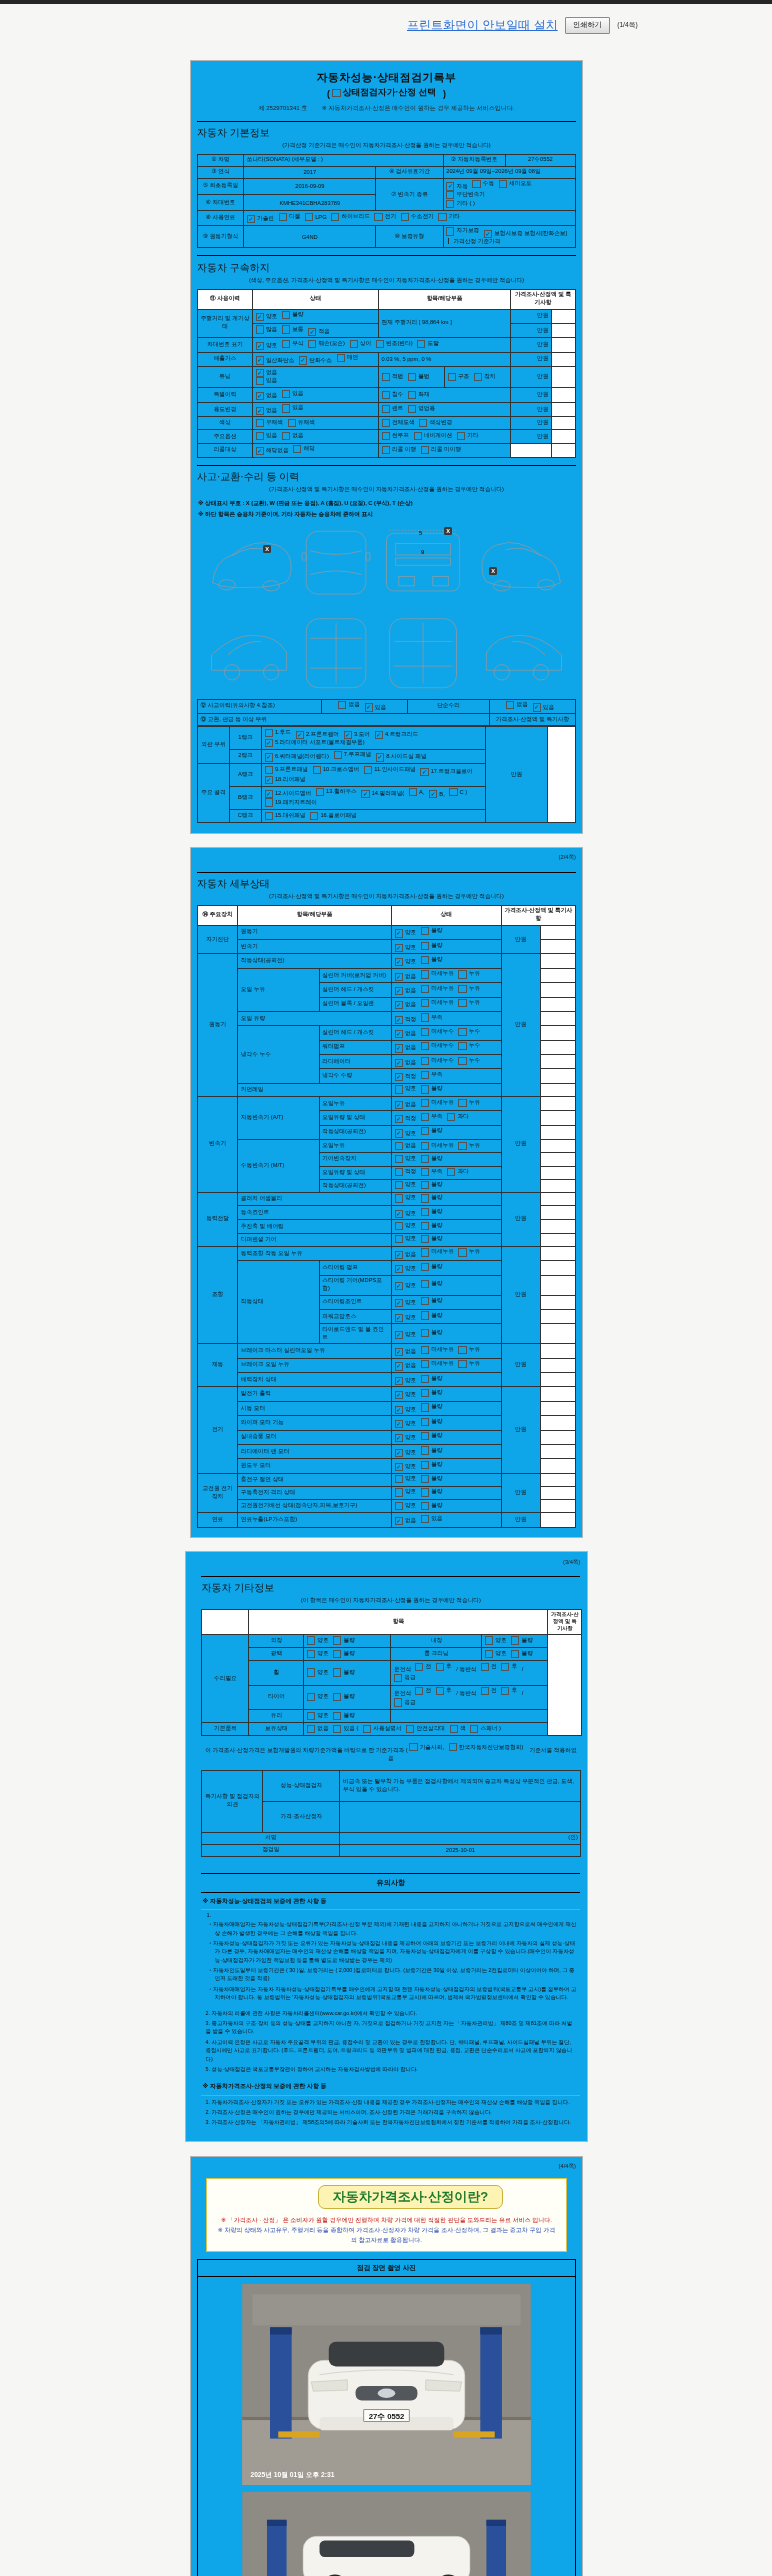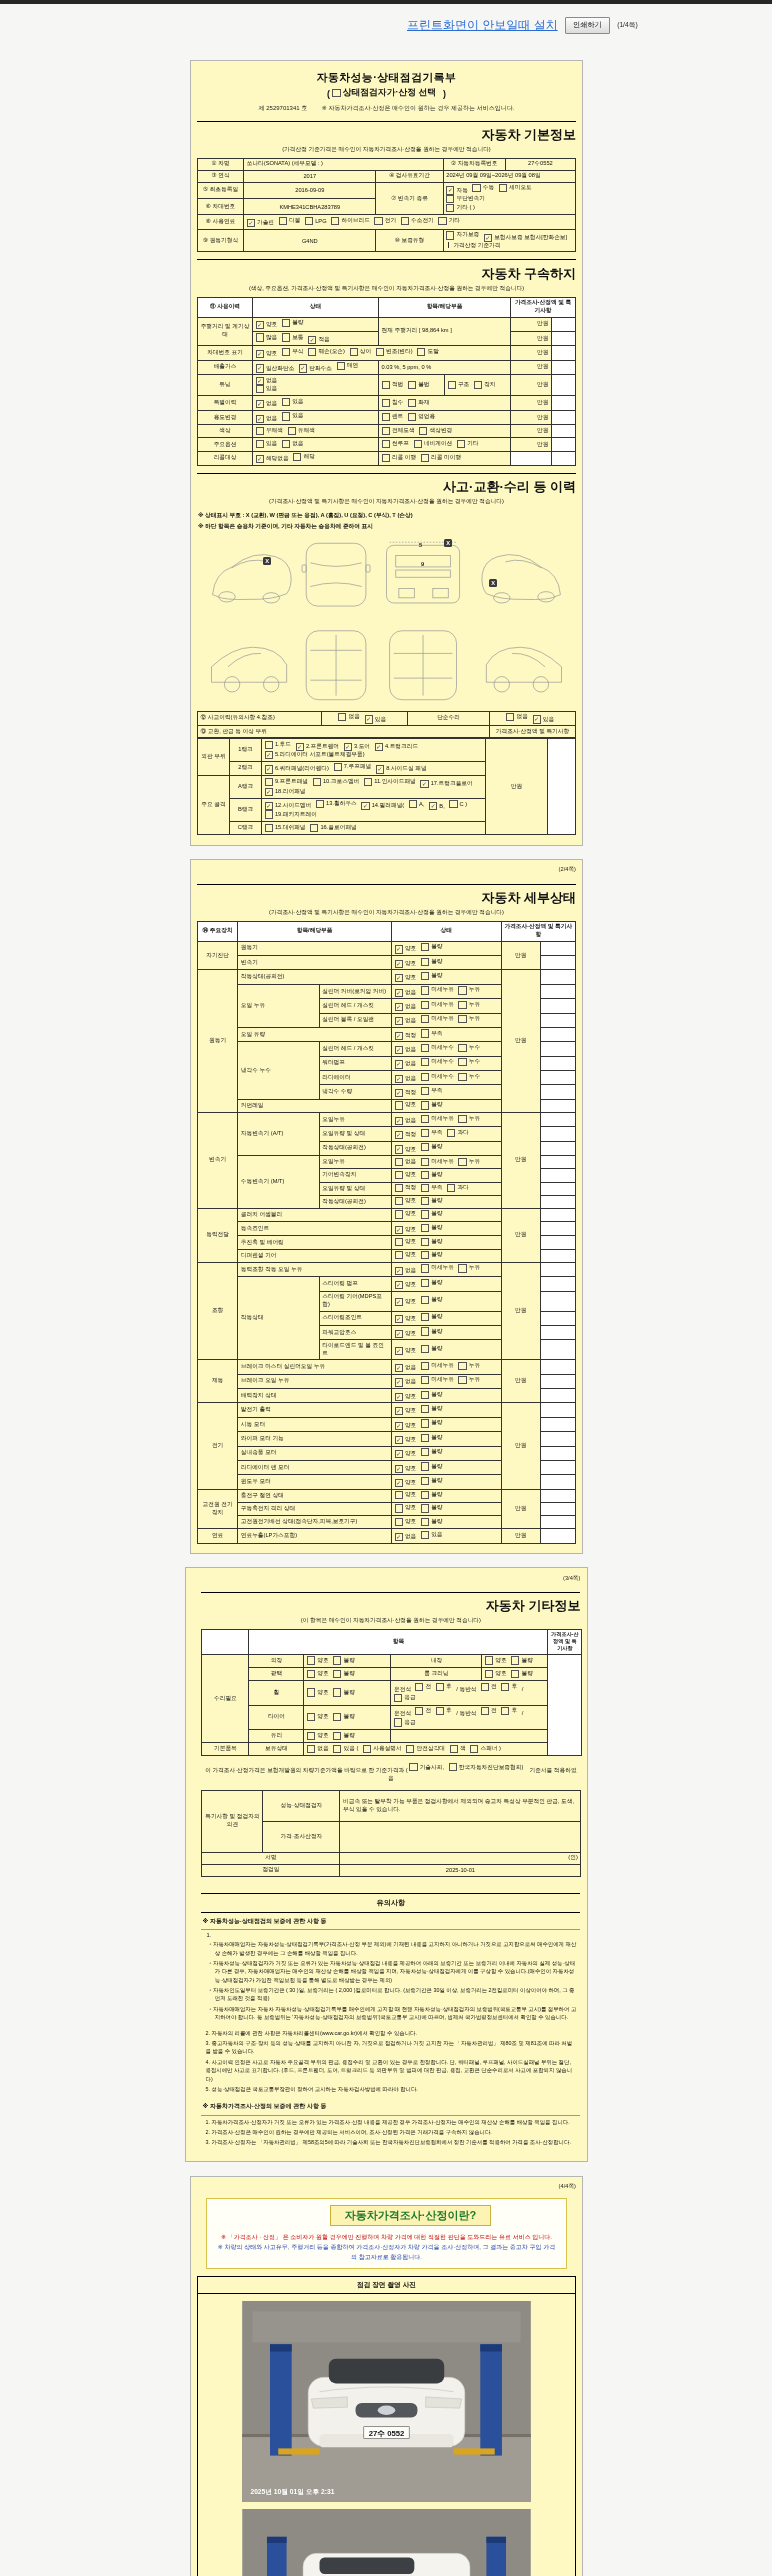--- a/index.html
+++ b/index.html
@@ -3,28 +3,28 @@
 <meta charset="utf-8">
 <style>
   html,body{margin:0;padding:0;background:#f6f6f5;font-family:"Liberation Sans","DejaVu Sans",sans-serif;color:#111;}
   .canvas{width:773px;min-height:2576px;position:relative;}
   .topbar{height:3.6px;background:#262626;}
   .toolbar{height:56px;position:relative;}
   .toolbar-inner{position:absolute;left:407px;top:13.4px;display:flex;align-items:center;gap:7.2px;}
   .print-link{color:#2b6cd4;text-decoration:underline;font-size:12px;cursor:pointer;}
   .print-btn{font-size:7.2px;padding:2.1px 7.2px;border:0.5px solid #8a8a8a;background:linear-gradient(#fdfdfd,#dcdcdc);border-radius:1px;cursor:pointer;}
   .pg1-marker{font-size:6.7px;color:#222;}
-  .page{width:379px;margin:0 auto 13.4px auto;background:#fef9c3;border:0.5px solid #b5b5b5;padding:5.2px 6.2px 9.3px 6.2px;}
+  .page{width:379px;margin:0 auto 13.4px auto;background:#0ea5e9;border:0.5px solid #b5b5b5;padding:5.2px 6.2px 9.3px 6.2px;}
   .pg-marker{text-align:right;font-size:5.7px;color:#222;padding:1px 0 2.1px 0;}
   .doc-title{text-align:center;font-size:10.8px;font-weight:bold;letter-spacing:0.5px;padding-top:5.2px;}
   .doc-subtitle{text-align:center;font-size:8.8px;font-weight:bold;margin-top:2.1px;}
   .doc-subtitle .cb{font-weight:bold;}
   .doc-numrow{display:flex;justify-content:center;gap:14.4px;font-size:6px;margin:5.2px 0 7.2px 0;color:#222;}
   .sec{border-top:1px solid #000;margin-top:7.2px;}
-  .sec-title{text-align:right;font-size:13px;font-weight:bold;padding:4.1px 0 1px 0;}
+  .sec-title{text-align:left;font-size:10px;font-weight:normal;padding:4.1px 0 1px 0;}
   .sec-note{text-align:center;font-size:5.7px;padding:1px 0 4.1px 0;}
   table{border-collapse:collapse;width:100%;table-layout:fixed;}
   td,th{border:0.5px solid #333;font-size:5.7px;padding:1.5px 2.6px;vertical-align:middle;word-break:break-all;}
   th{font-weight:bold;text-align:center;background:#fff;}
   table{border:1px solid #000;}
   .lbl{text-align:center;font-weight:normal;}
   .ctr{text-align:center;}
   .rt{text-align:right;}
   .price-cell{text-align:center;}
   .blank-cell{background:#fff;}
@@ -41,21 +41,21 @@
   .basis-line{font-size:5.7px;text-align:center;padding:6.2px 2.1px;line-height:1.6;}
   .notice{margin-top:16px;border-top:1px solid #000;}
   .notice-title{text-align:center;font-weight:bold;font-size:7.2px;padding:4.1px 0;border-bottom:0.5px solid #000;}
   .notice-sec{font-weight:bold;font-size:6px;padding:3.6px 1px;border-bottom:0.5px solid #999;}
   .notice-num{font-size:5.7px;padding:2.1px 0 0 5.2px;}
   .notice-body{font-size:5.4px;line-height:1.55;padding:1px 3.1px 4.1px 7.2px;}
   .notice-body div{padding:1px 0 1px 6.2px;text-indent:-5.2px;}
   .notice-items{font-size:5.4px;line-height:1.55;padding:1px 3.1px 4.1px 4.1px;}
   .notice-items div{padding:1px 0;}
   .svc-box{border:1px solid #d8c24a;background:#fffef7;margin:5.2px 9.3px;padding:6.2px 8.2px;text-align:center;}
-  .svc-title{display:inline-block;background:#fdf3b3;border:0.5px solid #c9b23a;color:#1c7a2e;font-weight:bold;font-size:11px;padding:2.1px 13.4px;border-radius:0;margin-bottom:5.2px;margin-left:48px;}
+  .svc-title{display:inline-block;background:#fdf3b3;border:0.5px solid #c9b23a;color:#1c7a2e;font-weight:bold;font-size:13px;padding:2.1px 13.4px;border-radius:7px;margin-bottom:5.2px;margin-left:48px;}
   .svc-lines div{font-size:6px;line-height:1.7;}
   .photo-box{border:1px solid #000;margin-top:7.2px;}
   .photo-head{text-align:center;font-weight:bold;font-size:6.7px;border-bottom:0.5px solid #000;padding:3.1px 0;}
   .photo-stack{display:flex;flex-direction:column;align-items:center;gap:7.2px;padding:7.2px 0;}
   svg text{font-family:"Liberation Sans","DejaVu Sans",sans-serif;}
 </style>
 </head>
 <body>
 
 <div class="canvas">

